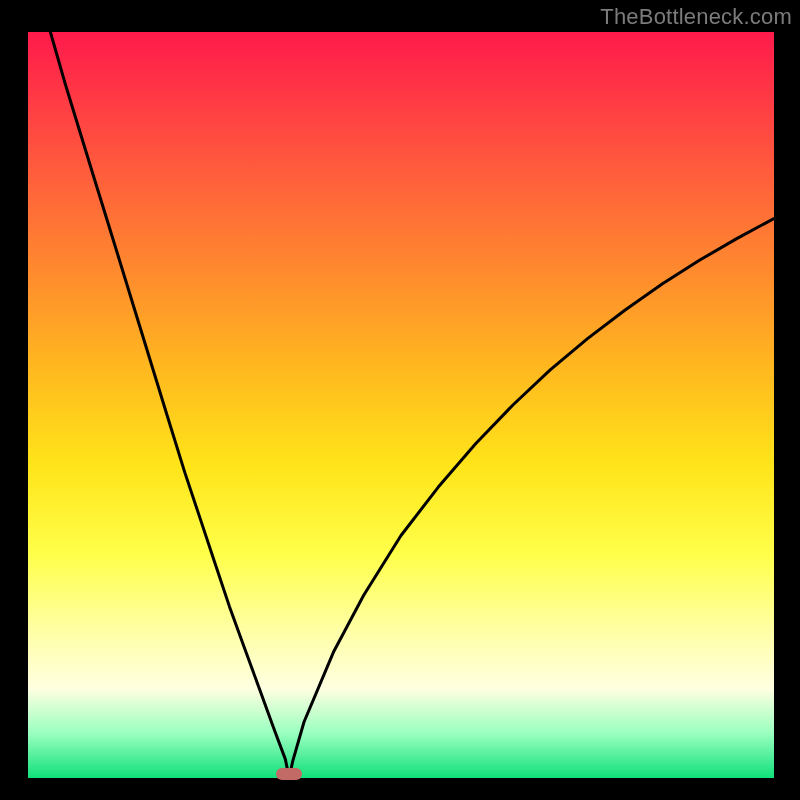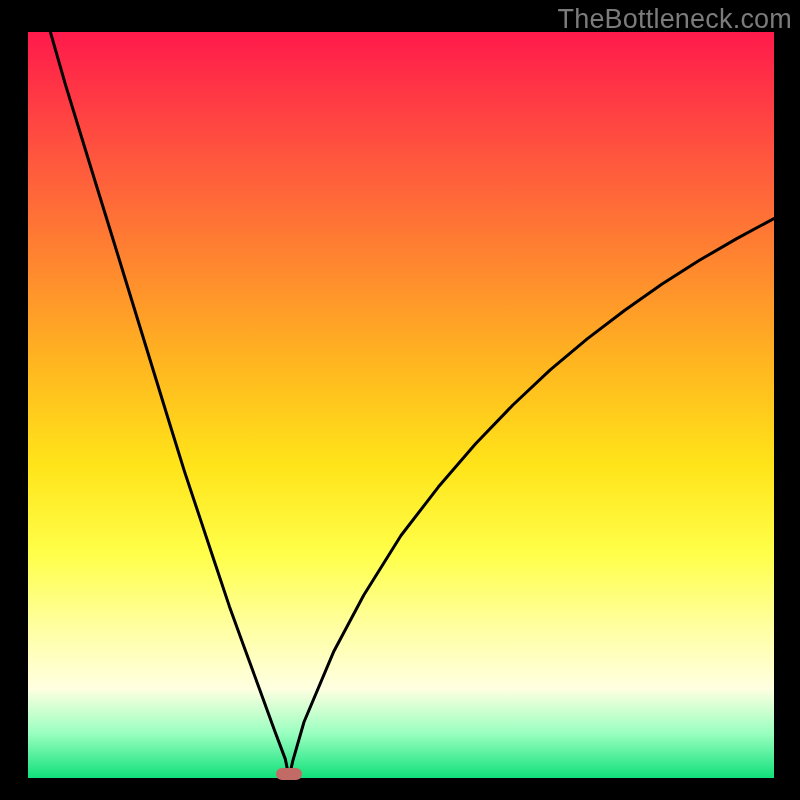--- a/index.html
+++ b/index.html
@@ -1,17 +1,17 @@
 <!DOCTYPE html>
 <html><head>
 <meta charset="utf-8">
 <style>
 html,body{margin:0;padding:0;width:800px;height:800px;overflow:hidden;background:#000;font-family:Arial,Helvetica,sans-serif}
 #root{position:relative;width:800px;height:800px}
-#watermark{position:absolute;top:4px;right:8px;color:#7b7b7b;font-size:27px;letter-spacing:.2px;z-index:5}
+#watermark{position:absolute;top:4px;right:8px;color:#7b7b7b;font-size:22px;letter-spacing:.2px;z-index:5}
 
 #plot{position:absolute;background:linear-gradient(to bottom,
   #ff1a4b 0%,
   #ff5a3d 18%,
   #ff8a2e 32%,
   #ffb81f 45%,
   #ffe419 58%,
   #ffff4a 70%,
   #ffffa3 80%,
   #ffffe1 88%,

